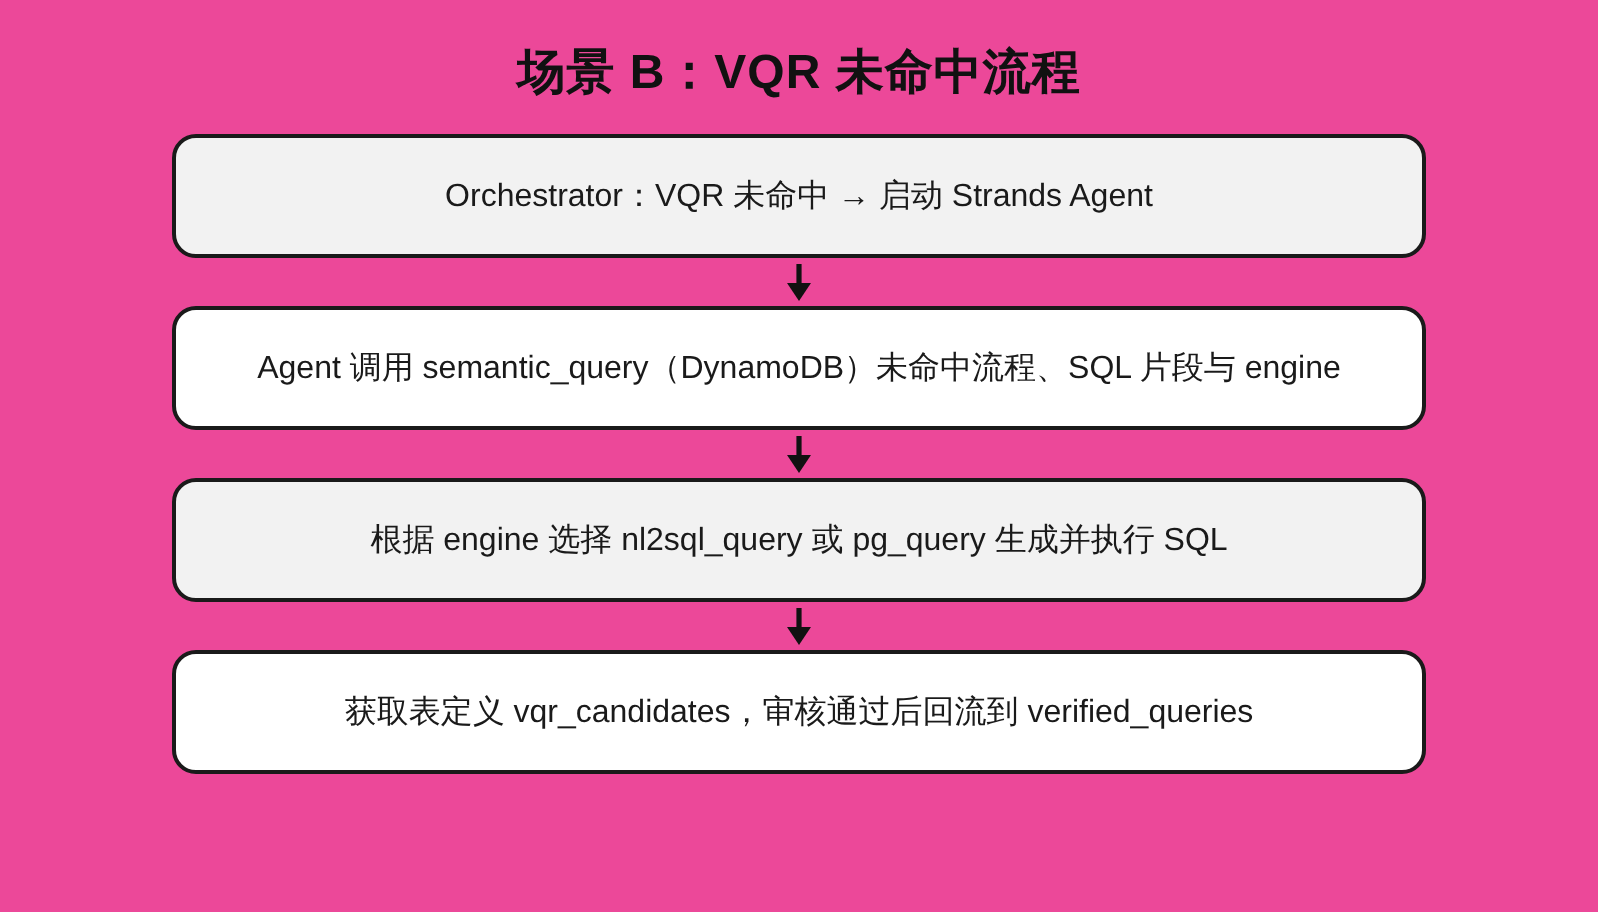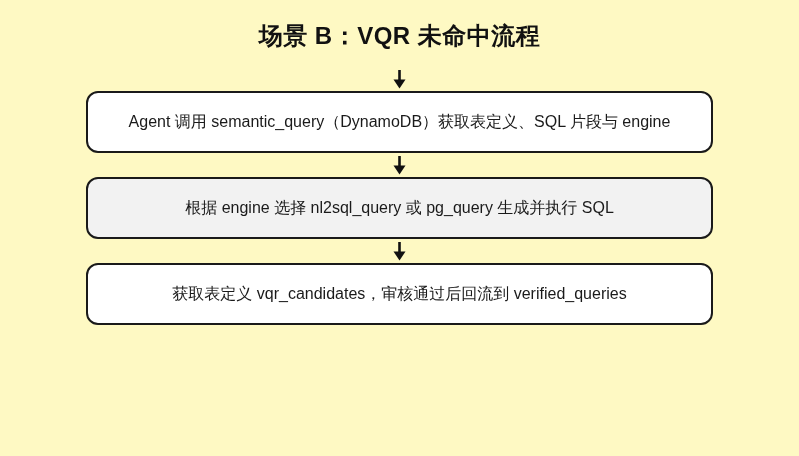--- a/index.html
+++ b/index.html
@@ -4,21 +4,21 @@
 <style>
   html, body {
     margin: 0;
     padding: 0;
     background: #ffffff;
   }
   .canvas {
     position: relative;
     width: 799px;
     height: 456px;
-    background: #fef9c3;
+    background: #ec4899;
     font-family: "Liberation Sans", "DejaVu Sans", sans-serif;
     overflow: hidden;
   }
   .title {
     padding-top: 20px;
     text-align: center;
     font-size: 24px;
     font-weight: 700;
     color: #111111;
     letter-spacing: 0.5px;
@@ -62,32 +62,35 @@
 </style>
 </head>
 <body>
 
 <div class="canvas">
 
   <div class="title">场景 B：VQR 未命中流程</div>
 
   <div class="flow">
 
+    <div class="box shaded">
+      <span>Orchestrator：VQR 未命中 → 启动 Strands Agent</span>
+    </div>
 
     <div class="connector">
       <span>
         <svg width="15" height="19" viewBox="0 0 15 19" xmlns="http://www.w3.org/2000/svg">
           <line x1="7.5" y1="0" x2="7.5" y2="10.5" stroke="#111111" stroke-width="2.6"></line>
           <polygon points="1.5,9.5 13.5,9.5 7.5,18.5" fill="#111111"></polygon>
         </svg>
       </span>
     </div>
 
     <div class="box">
-      <span>Agent 调用 semantic_query（DynamoDB）获取表定义、SQL 片段与 engine</span>
+      <span>Agent 调用 semantic_query（DynamoDB）未命中流程、SQL 片段与 engine</span>
     </div>
 
     <div class="connector">
       <span>
         <svg width="15" height="19" viewBox="0 0 15 19" xmlns="http://www.w3.org/2000/svg">
           <line x1="7.5" y1="0" x2="7.5" y2="10.5" stroke="#111111" stroke-width="2.6"></line>
           <polygon points="1.5,9.5 13.5,9.5 7.5,18.5" fill="#111111"></polygon>
         </svg>
       </span>
     </div>

